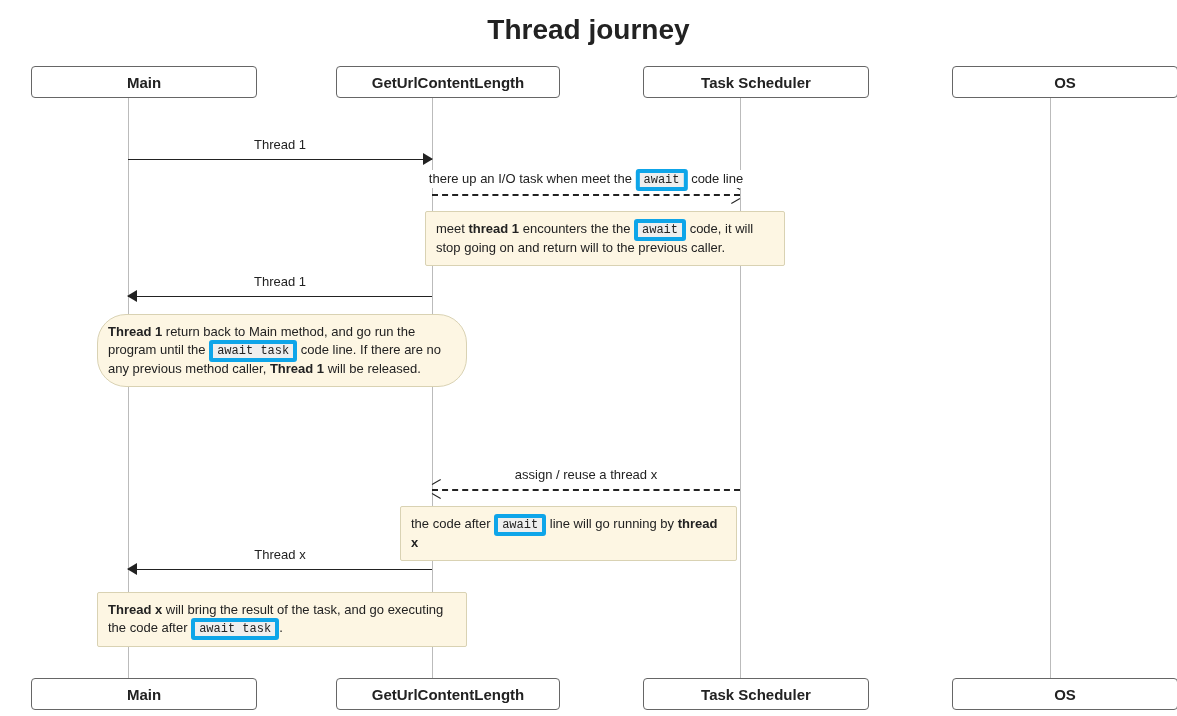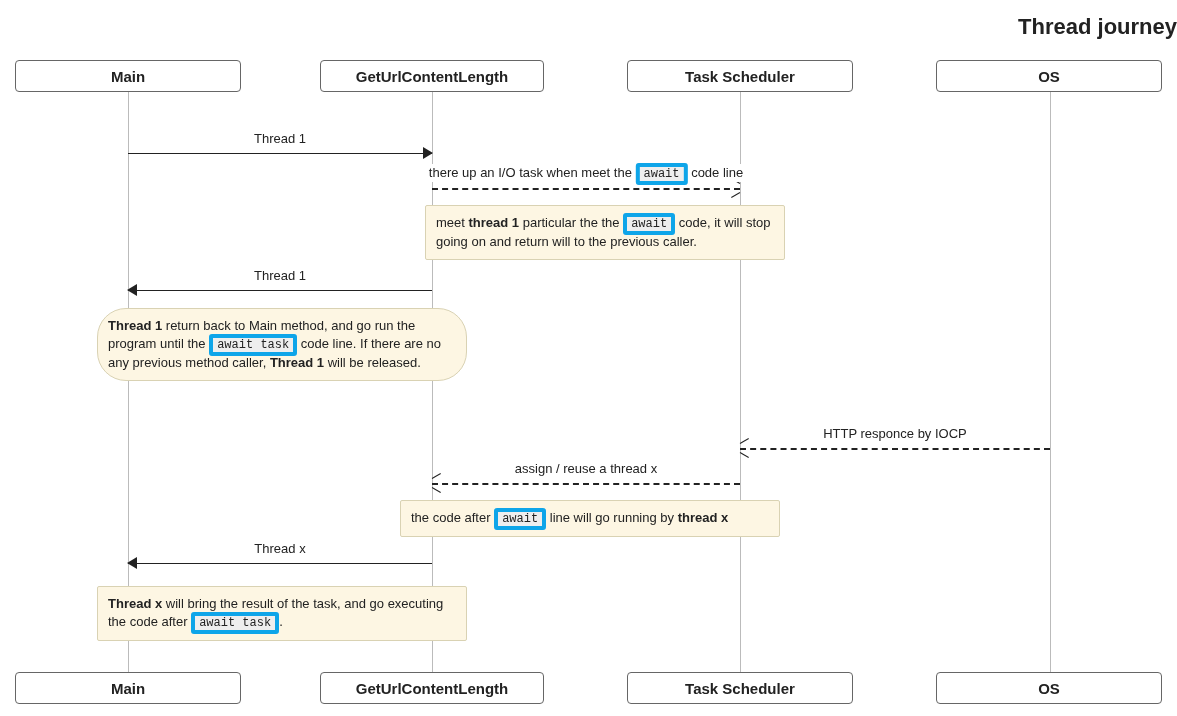--- a/index.html
+++ b/index.html
@@ -7,22 +7,22 @@
     margin: 0;
     padding: 0;
     font-family: -apple-system, BlinkMacSystemFont, "Segoe UI", Helvetica, Arial, sans-serif;
     background: #fff;
     color: #222;
     width: 1177px;
     height: 716px;
     position: relative;
   }
   .title {
-    text-align: right;
-    font-size: 22px;
+    text-align: center;
+    font-size: 28px;
     font-weight: 700;
     padding-top: 14px;
     padding-bottom: 10px;
   }
   .diagram {
     position: relative;
     width: 1177px;
     height: 660px;
   }
   .lifeline {
@@ -37,20 +37,21 @@
     border-radius: 4px;
     background: #fff;
     text-align: center;
     font-weight: 700;
     font-size: 15px;
     padding: 6px 0;
     height: 32px;
     display: flex;
     align-items: center;
     justify-content: center;
+    margin-left: 16px;
   }
   .arrow {
     position: absolute;
     height: 16px;
   }
   .arrow-line {
     position: absolute;
     top: 8px;
     left: 0;
     right: 0;
@@ -175,47 +176,42 @@
 
   <div class="arrow" style="left:432px; width:308px; top:130px;">
     <div class="arrow-line dashed"></div>
     <div class="arrow-head-right-open"></div>
     <div class="arrow-label">
       <span>there up an I/O task when meet the </span><span class="code">await</span><span> code line</span>
     </div>
   </div>
 
   <div class="note" style="left:425px; top:155px; width:360px;">
-    <span>meet </span><b>thread 1</b><span> particular the the </span><span class="code">await</span><span> code, it will stop going on and return will to the previous caller.</span>
+    <span>meet </span><b>thread 1</b><span> encounters the the </span><span class="code">await</span><span> code, it will stop going on and return will to the previous caller.</span>
   </div>
 
   <div class="arrow" style="left:128px; width:304px; top:232px;">
     <div class="arrow-line"></div>
     <div class="arrow-head-left"></div>
     <div class="arrow-label">Thread 1</div>
   </div>
 
   <div class="note" style="left:97px; top:258px; width:370px;border-radius:29px;">
     <b>Thread 1</b><span> return back to Main method, and go run the program until the </span><span class="code">await task</span><span> code line. If there are no any previous method caller, </span><b>Thread 1</b><span> will be released.</span>
   </div>
 
 
-  <div class="arrow" style="left:740px; width:310px; top:390px;">
-    <div class="arrow-line dashed"></div>
-    <div class="arrow-head-left-open"></div>
-    <div class="arrow-label">HTTP responce by IOCP</div>
-  </div>
 
   <div class="arrow" style="left:432px; width:308px; top:425px;">
     <div class="arrow-line dashed"></div>
     <div class="arrow-head-left-open"></div>
     <div class="arrow-label">assign / reuse a thread x</div>
   </div>
 
-  <div class="note" style="left:400px; top:450px; width:380px;">
+  <div class="note" style="left:400px; top:450px; width:337px;">
     <span>the code after </span><span class="code">await</span><span> line will go running by </span><b>thread x</b>
   </div>
 
   <div class="arrow" style="left:128px; width:304px; top:505px;">
     <div class="arrow-line"></div>
     <div class="arrow-head-left"></div>
     <div class="arrow-label">Thread x</div>
   </div>
 
   <div class="note" style="left:97px; top:536px; width:370px;">

